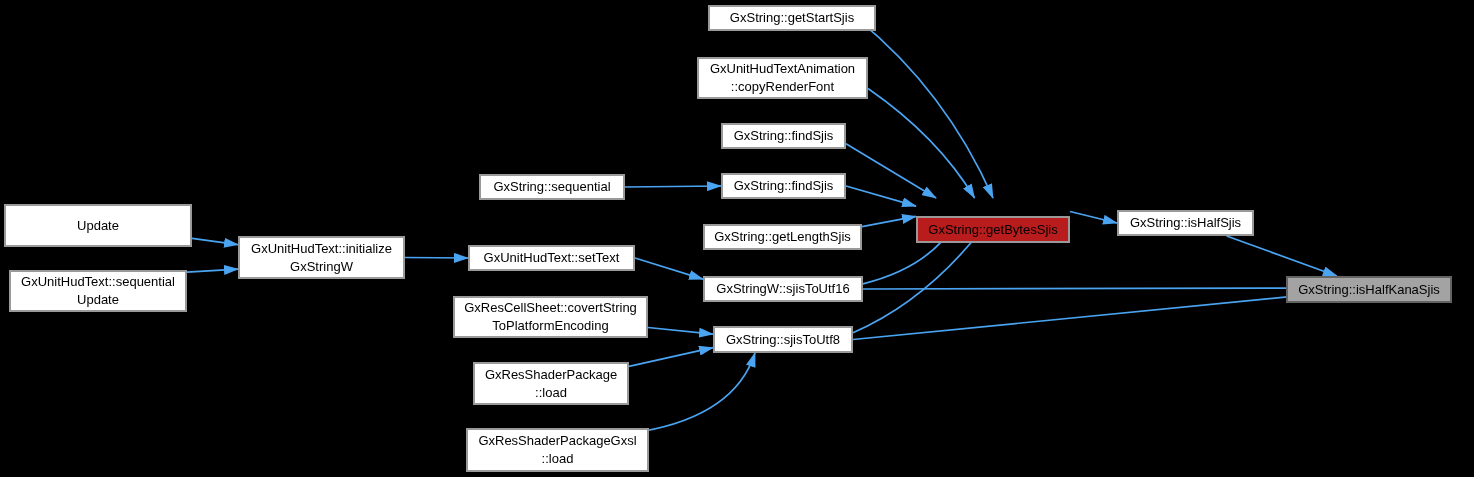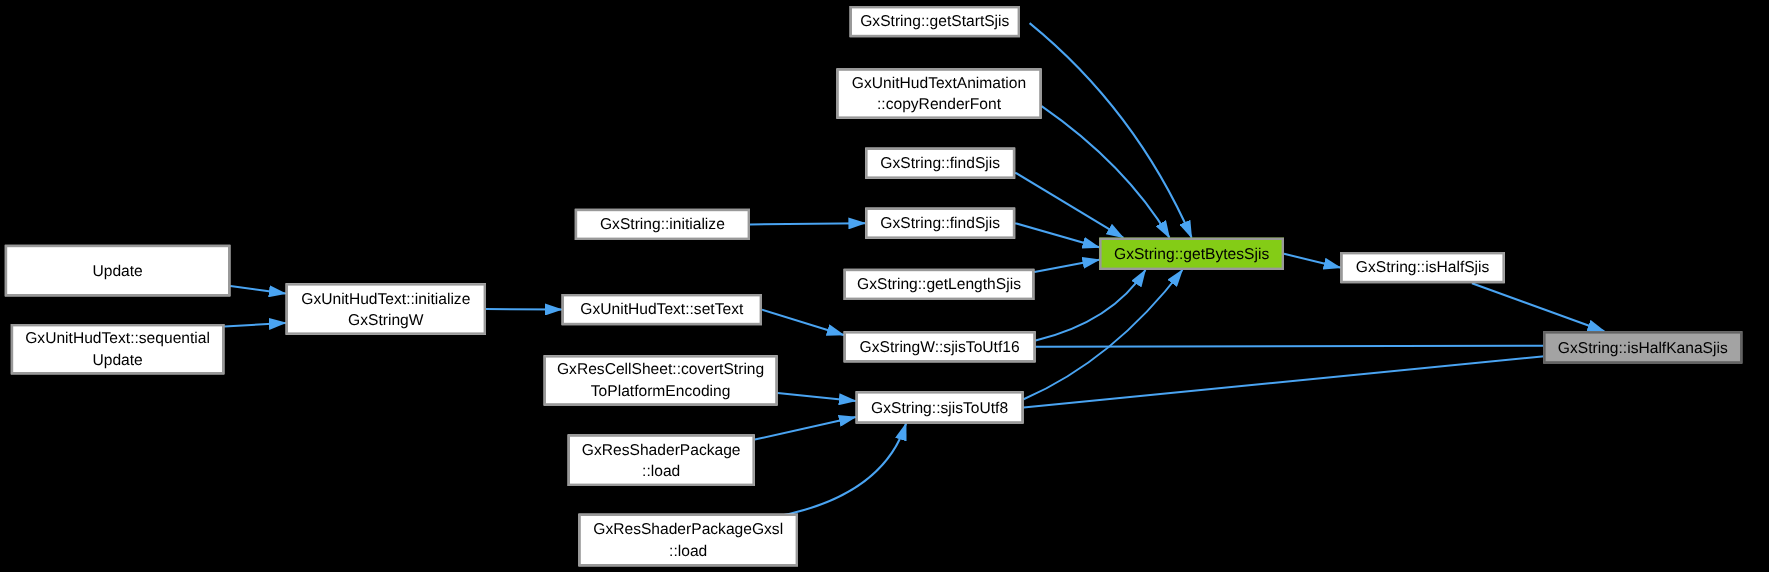--- a/index.html
+++ b/index.html
@@ -57,38 +57,38 @@
       </div>
       <div class="node" style="left: 9px; top: 270px; width: 178px; height: 42px; background: rgb(255, 255, 255); border-color: rgb(153, 153, 153); color: rgb(0, 0, 0);">
         <div class="line">GxUnitHudText::sequential</div>
         <div class="line">Update</div>
       </div>
       <div class="node" style="left: 238px; top: 236px; width: 167px; height: 43px; background: rgb(255, 255, 255); border-color: rgb(153, 153, 153); color: rgb(0, 0, 0);">
         <div class="line">GxUnitHudText::initialize</div>
         <div class="line">GxStringW</div>
       </div>
       <div class="node" style="left: 479px; top: 174px; width: 146px; height: 26px; background: rgb(255, 255, 255); border-color: rgb(153, 153, 153); color: rgb(0, 0, 0);">
-        <div class="line">GxString::initialize</div>
+        <div class="line">GxString::sequential</div>
       </div>
       <div class="node" style="left: 468px; top: 245px; width: 167px; height: 26px; background: rgb(255, 255, 255); border-color: rgb(153, 153, 153); color: rgb(0, 0, 0);">
         <div class="line">GxUnitHudText::setText</div>
       </div>
       <div class="node" style="left: 453px; top: 296px; width: 195px; height: 42px; background: rgb(255, 255, 255); border-color: rgb(153, 153, 153); color: rgb(0, 0, 0);">
         <div class="line">GxResCellSheet::covertString</div>
         <div class="line">ToPlatformEncoding</div>
       </div>
       <div class="node" style="left: 473px; top: 362px; width: 156px; height: 43px; background: rgb(255, 255, 255); border-color: rgb(153, 153, 153); color: rgb(0, 0, 0);">
         <div class="line">GxResShaderPackage</div>
         <div class="line">::load</div>
       </div>
-      <div class="node" style="left: 482px; top: 428px; width: 183px; height: 44px; background: rgb(255, 255, 255); border-color: rgb(153, 153, 153); color: rgb(0, 0, 0);">
+      <div class="node" style="left: 466px; top: 428px; width: 183px; height: 44px; background: rgb(255, 255, 255); border-color: rgb(153, 153, 153); color: rgb(0, 0, 0);">
         <div class="line">GxResShaderPackageGxsl</div>
         <div class="line">::load</div>
       </div>
-      <div class="node" style="left: 708px; top: 5px; width: 142px; height: 26px; background: rgb(255, 255, 255); border-color: rgb(153, 153, 153); color: rgb(0, 0, 0);">
+      <div class="node" style="left: 708px; top: 5px; width: 168px; height: 26px; background: rgb(255, 255, 255); border-color: rgb(153, 153, 153); color: rgb(0, 0, 0);">
         <div class="line">GxString::getStartSjis</div>
       </div>
       <div class="node" style="left: 697px; top: 57px; width: 171px; height: 42px; background: rgb(255, 255, 255); border-color: rgb(153, 153, 153); color: rgb(0, 0, 0);">
         <div class="line">GxUnitHudTextAnimation</div>
         <div class="line">::copyRenderFont</div>
       </div>
       <div class="node" style="left: 721px; top: 123px; width: 125px; height: 26px; background: rgb(255, 255, 255); border-color: rgb(153, 153, 153); color: rgb(0, 0, 0);">
         <div class="line">GxString::findSjis</div>
       </div>
       <div class="node" style="left: 721px; top: 173px; width: 125px; height: 26px; background: rgb(255, 255, 255); border-color: rgb(153, 153, 153); color: rgb(0, 0, 0);">
@@ -96,21 +96,21 @@
       </div>
       <div class="node" style="left: 703px; top: 224px; width: 159px; height: 26px; background: rgb(255, 255, 255); border-color: rgb(153, 153, 153); color: rgb(0, 0, 0);">
         <div class="line">GxString::getLengthSjis</div>
       </div>
       <div class="node" style="left: 703px; top: 276px; width: 160px; height: 26px; background: rgb(255, 255, 255); border-color: rgb(153, 153, 153); color: rgb(0, 0, 0);">
         <div class="line">GxStringW::sjisToUtf16</div>
       </div>
       <div class="node" style="left: 713px; top: 326px; width: 140px; height: 27px; background: rgb(255, 255, 255); border-color: rgb(153, 153, 153); color: rgb(0, 0, 0);">
         <div class="line">GxString::sjisToUtf8</div>
       </div>
-      <div class="node" style="left: 916px; top: 198px; width: 154px; height: 27px; background: #84cc16; border-color: rgb(153, 153, 153); color: rgb(0, 0, 0);">
+      <div class="node" style="left: 916px; top: 216px; width: 154px; height: 27px; background: #b91c1c; border-color: rgb(153, 153, 153); color: rgb(0, 0, 0);">
         <div class="line">GxString::getBytesSjis</div>
       </div>
       <div class="node" style="left: 1117px; top: 210px; width: 137px; height: 26px; background: rgb(255, 255, 255); border-color: rgb(153, 153, 153); color: rgb(0, 0, 0); justify-content: center;">
         <div class="line">GxString::isHalfSjis</div>
       </div>
       <div class="node highlight" style="left: 1286px; top: 276px; width: 166px; height: 27px; background: rgb(163, 163, 163); border-color: rgb(99, 99, 99); color: rgb(0, 0, 0);">
         <div class="line">GxString::isHalfKanaSjis</div>
       </div>
     </div>
 </div>

